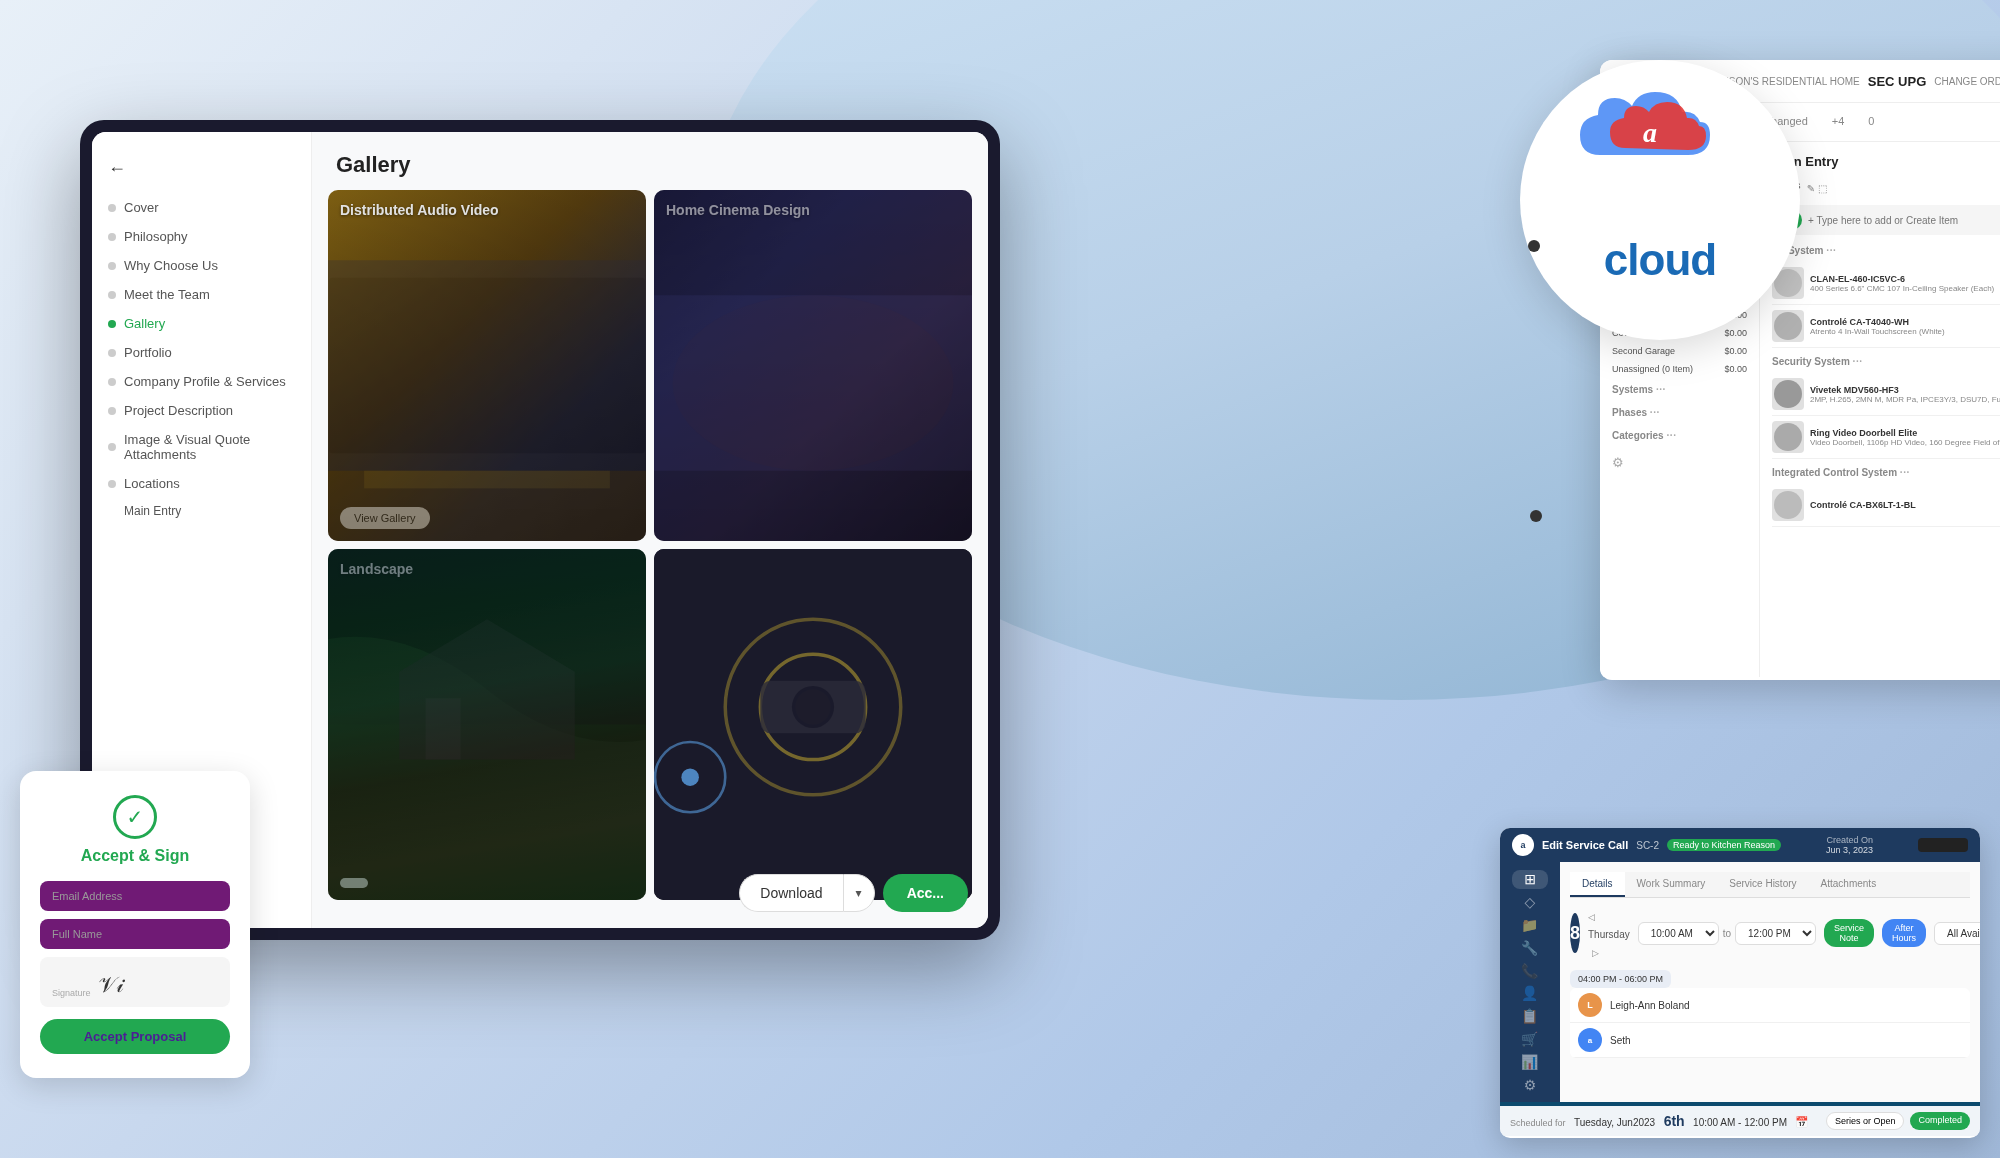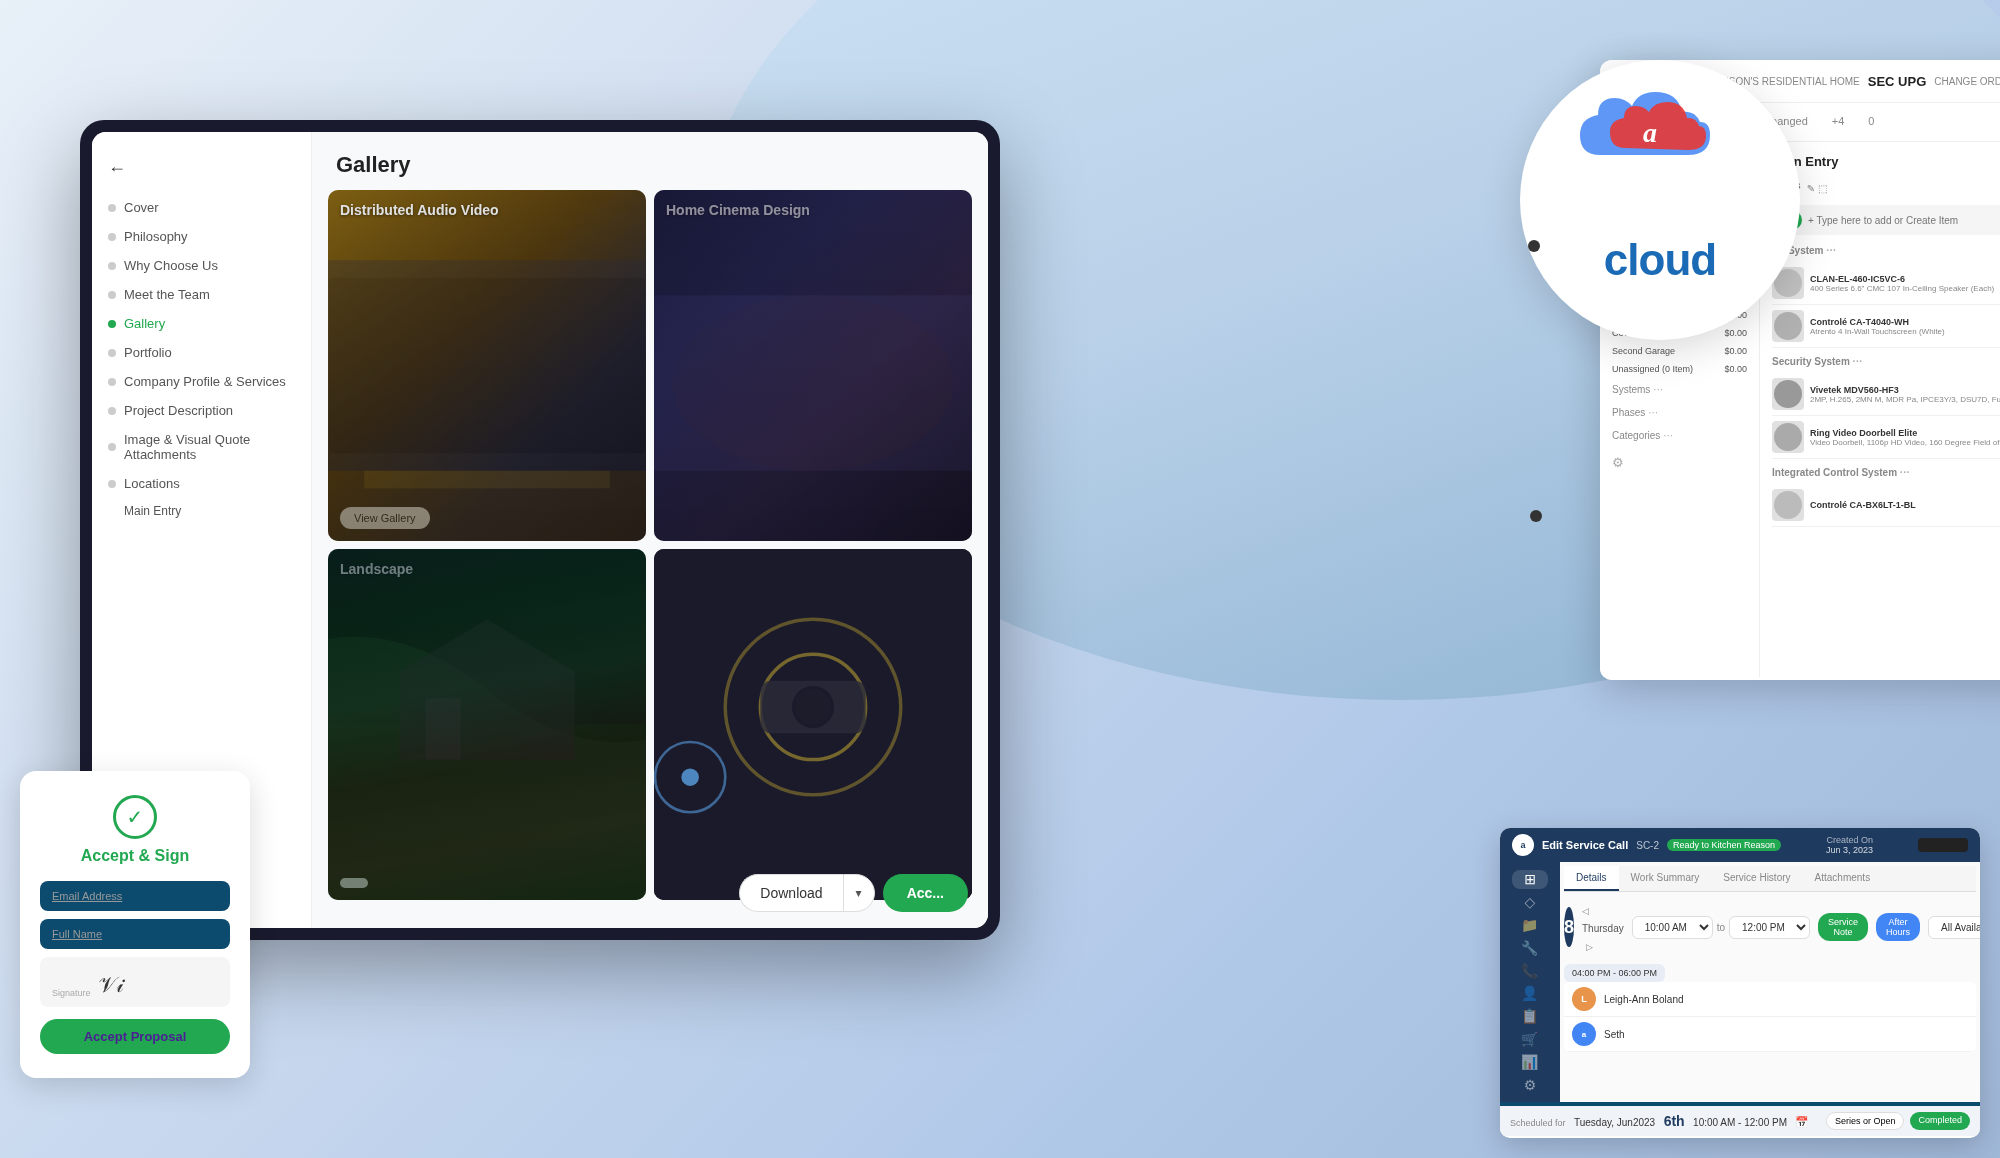--- a/index.html
+++ b/index.html
@@ -228,27 +228,26 @@
 
     .accept-title {
       text-align: center;
       color: #22a851;
       font-size: 16px;
       font-weight: 700;
       margin-bottom: 16px;
     }
 
     .accept-field {
-      background: #0c4a6e;
+      background: #701a75;
       border-radius: 8px;
       padding: 9px 12px;
       font-size: 11px;
       color: #999;
       margin-bottom: 8px;
-      text-decoration: underline;
     }
 
     .signature-area {
       background: #f5f5f5;
       border-radius: 8px;
       padding: 9px 12px;
       margin-bottom: 12px;
       height: 50px;
       display: flex;
       align-items: flex-end;
@@ -352,20 +351,21 @@
       padding: 10px 0;
       overflow-y: auto;
       background: white;
     }
 
     .co-sidebar-section {
       padding: 6px 12px;
       font-size: 10px;
       color: #888;
       cursor: pointer;
+      font-weight: bold;
     }
 
     .co-sidebar-label {
       font-size: 10px;
       font-weight: 600;
       color: #aaa;
       padding: 8px 12px 4px;
       text-transform: uppercase;
     }
 
@@ -611,21 +611,21 @@
       cursor: pointer;
     }
 
     .sp-nav-icon.active {
       background: rgba(255,255,255,0.15);
       color: white;
     }
 
     .sp-main {
       flex: 1;
-      padding: 4px;
+      padding: 10px;
       overflow-y: auto;
       background: #fafafa;
     }
 
     .sp-form-row {
       display: flex;
       align-items: center;
       gap: 8px;
       margin-bottom: 8px;
     }

